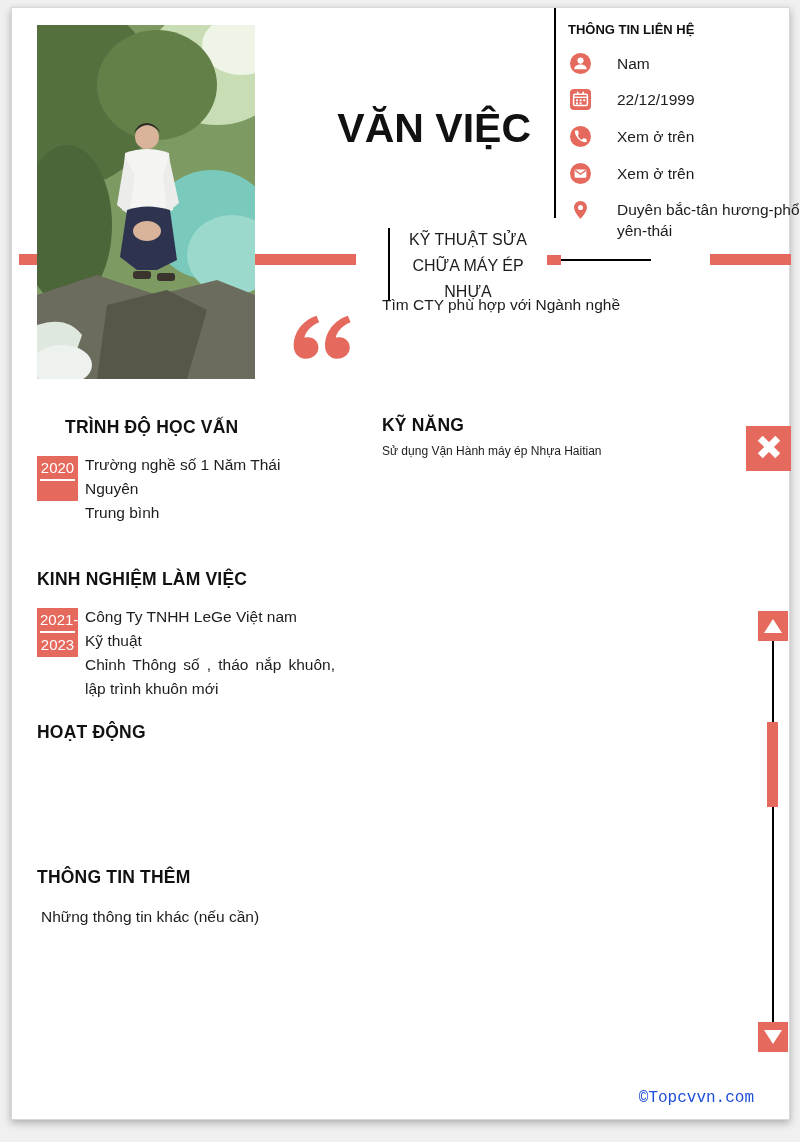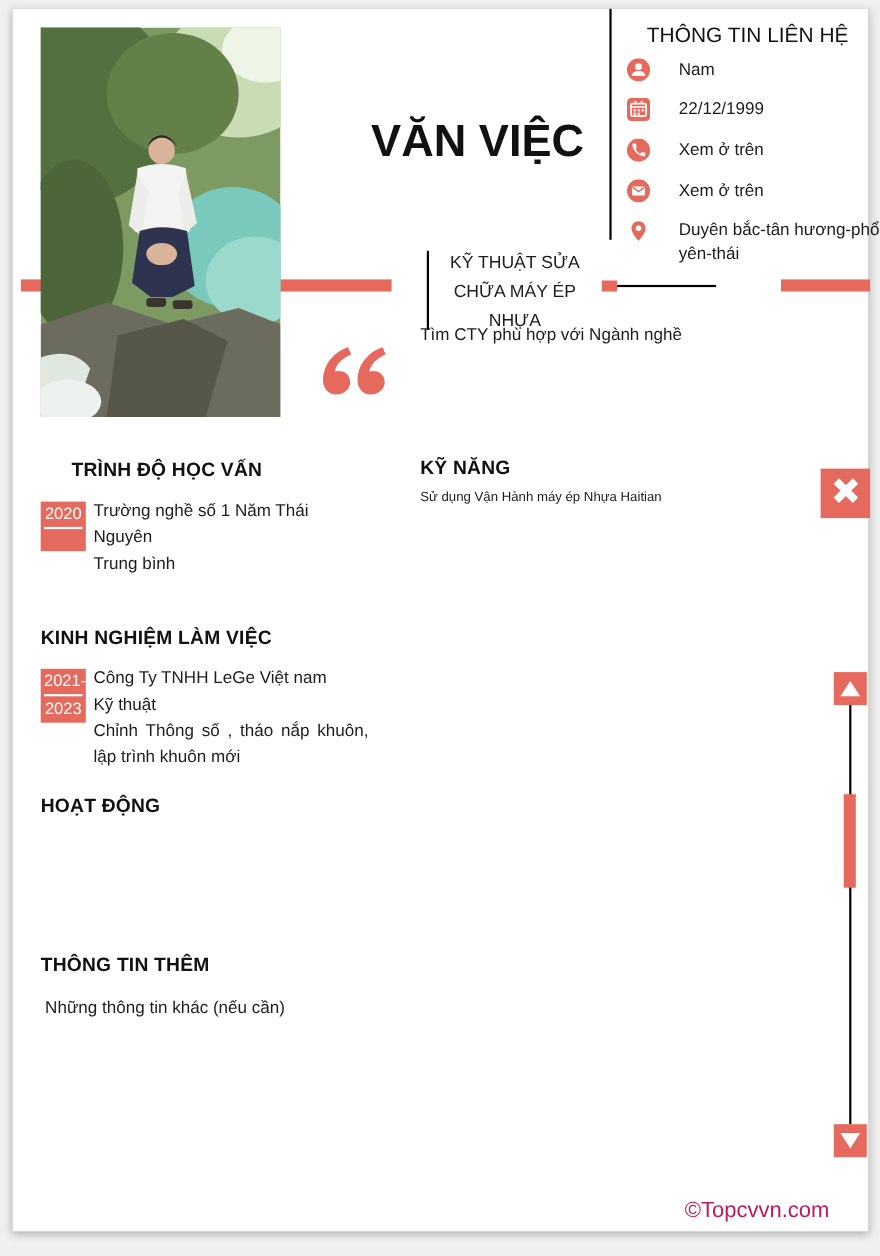--- a/index.html
+++ b/index.html
@@ -21,21 +21,21 @@
           font-size:41px; font-weight:bold; line-height:48px; color:#111; letter-spacing:0; }
   .job-divider { left:376px; top:220px; width:2px; height:72px; background:#000; }
   .job-title { left:388px; top:219px; width:136px; text-align:center;
                font-size:16px; line-height:26px; color:#1c1c1c; }
   .tagline { left:329px; top:288px; width:320px; text-align:center; font-size:15.5px; }
   .quote { left:277px; top:301px; width:66px; height:52px; }
   .quote svg { width:66px; height:52px; fill:#e5695d; }
 
   
   .contact-line { left:542px; top:0; width:2px; height:210px; background:#000; }
-  .contact-title { left:556px; top:14px; font-size:19px; font-weight:normal; color:#111;margin-left:20px; }
+  .contact-title { left:556px; top:14px; font-size:13px; font-weight:bold; color:#111; }
   .c-item { left:558px; height:22px; }
   .c-item .ic { position:absolute; left:0; top:0; width:21px; height:22px; }
   .c-item .txt { position:absolute; left:27px; top:0; font-size:15.5px; line-height:21px; width:185px;margin-left:20px; }
 
   
   .h { font-size:17.5px; font-weight:bold; color:#111; letter-spacing:.2px; }
 
   .yearbox { width:41px; background:#e5695d; color:#fff; font-size:15px; text-align:center; }
   .yearbox .yr { display:block; margin:0 3px; padding:3px 0 3px 0; }
   .yearbox .yr.u { border-bottom:2.5px solid #fff; }
@@ -45,21 +45,21 @@
 
   
   .close-btn { left:734px; top:418px; width:45px; height:45px; background:#e5695d;
                display:flex; align-items:center; justify-content:center; cursor:pointer; }
   .sb-btn { width:30px; height:30px; background:#e5695d; display:flex; align-items:center; justify-content:center; cursor:pointer; }
   .tri-up { width:0; height:0; border-left:9px solid transparent; border-right:9px solid transparent; border-bottom:14px solid #fff; }
   .tri-down { width:0; height:0; border-left:9px solid transparent; border-right:9px solid transparent; border-top:14px solid #fff; }
   .sb-track { left:760px; top:633px; width:2px; height:381px; background:#000; }
   .sb-thumb { left:755px; top:714px; width:11px; height:85px; background:#e5695d; cursor:grab; }
 
-  .watermark { right:35px; top:1081px; font-size:20px; color:#be185d; }
+  .watermark { right:35px; top:1081px; font-size:16px; color:#1d4ed8;font-family:Liberation Mono, monospace; }
 </style>
 </head>
 <body>
 
 <div class="page">
 
   <div class="abs band-left"></div>
   <div class="abs band-right"></div>
   <div class="abs decor-square"></div>
   <div class="abs decor-line"></div>

